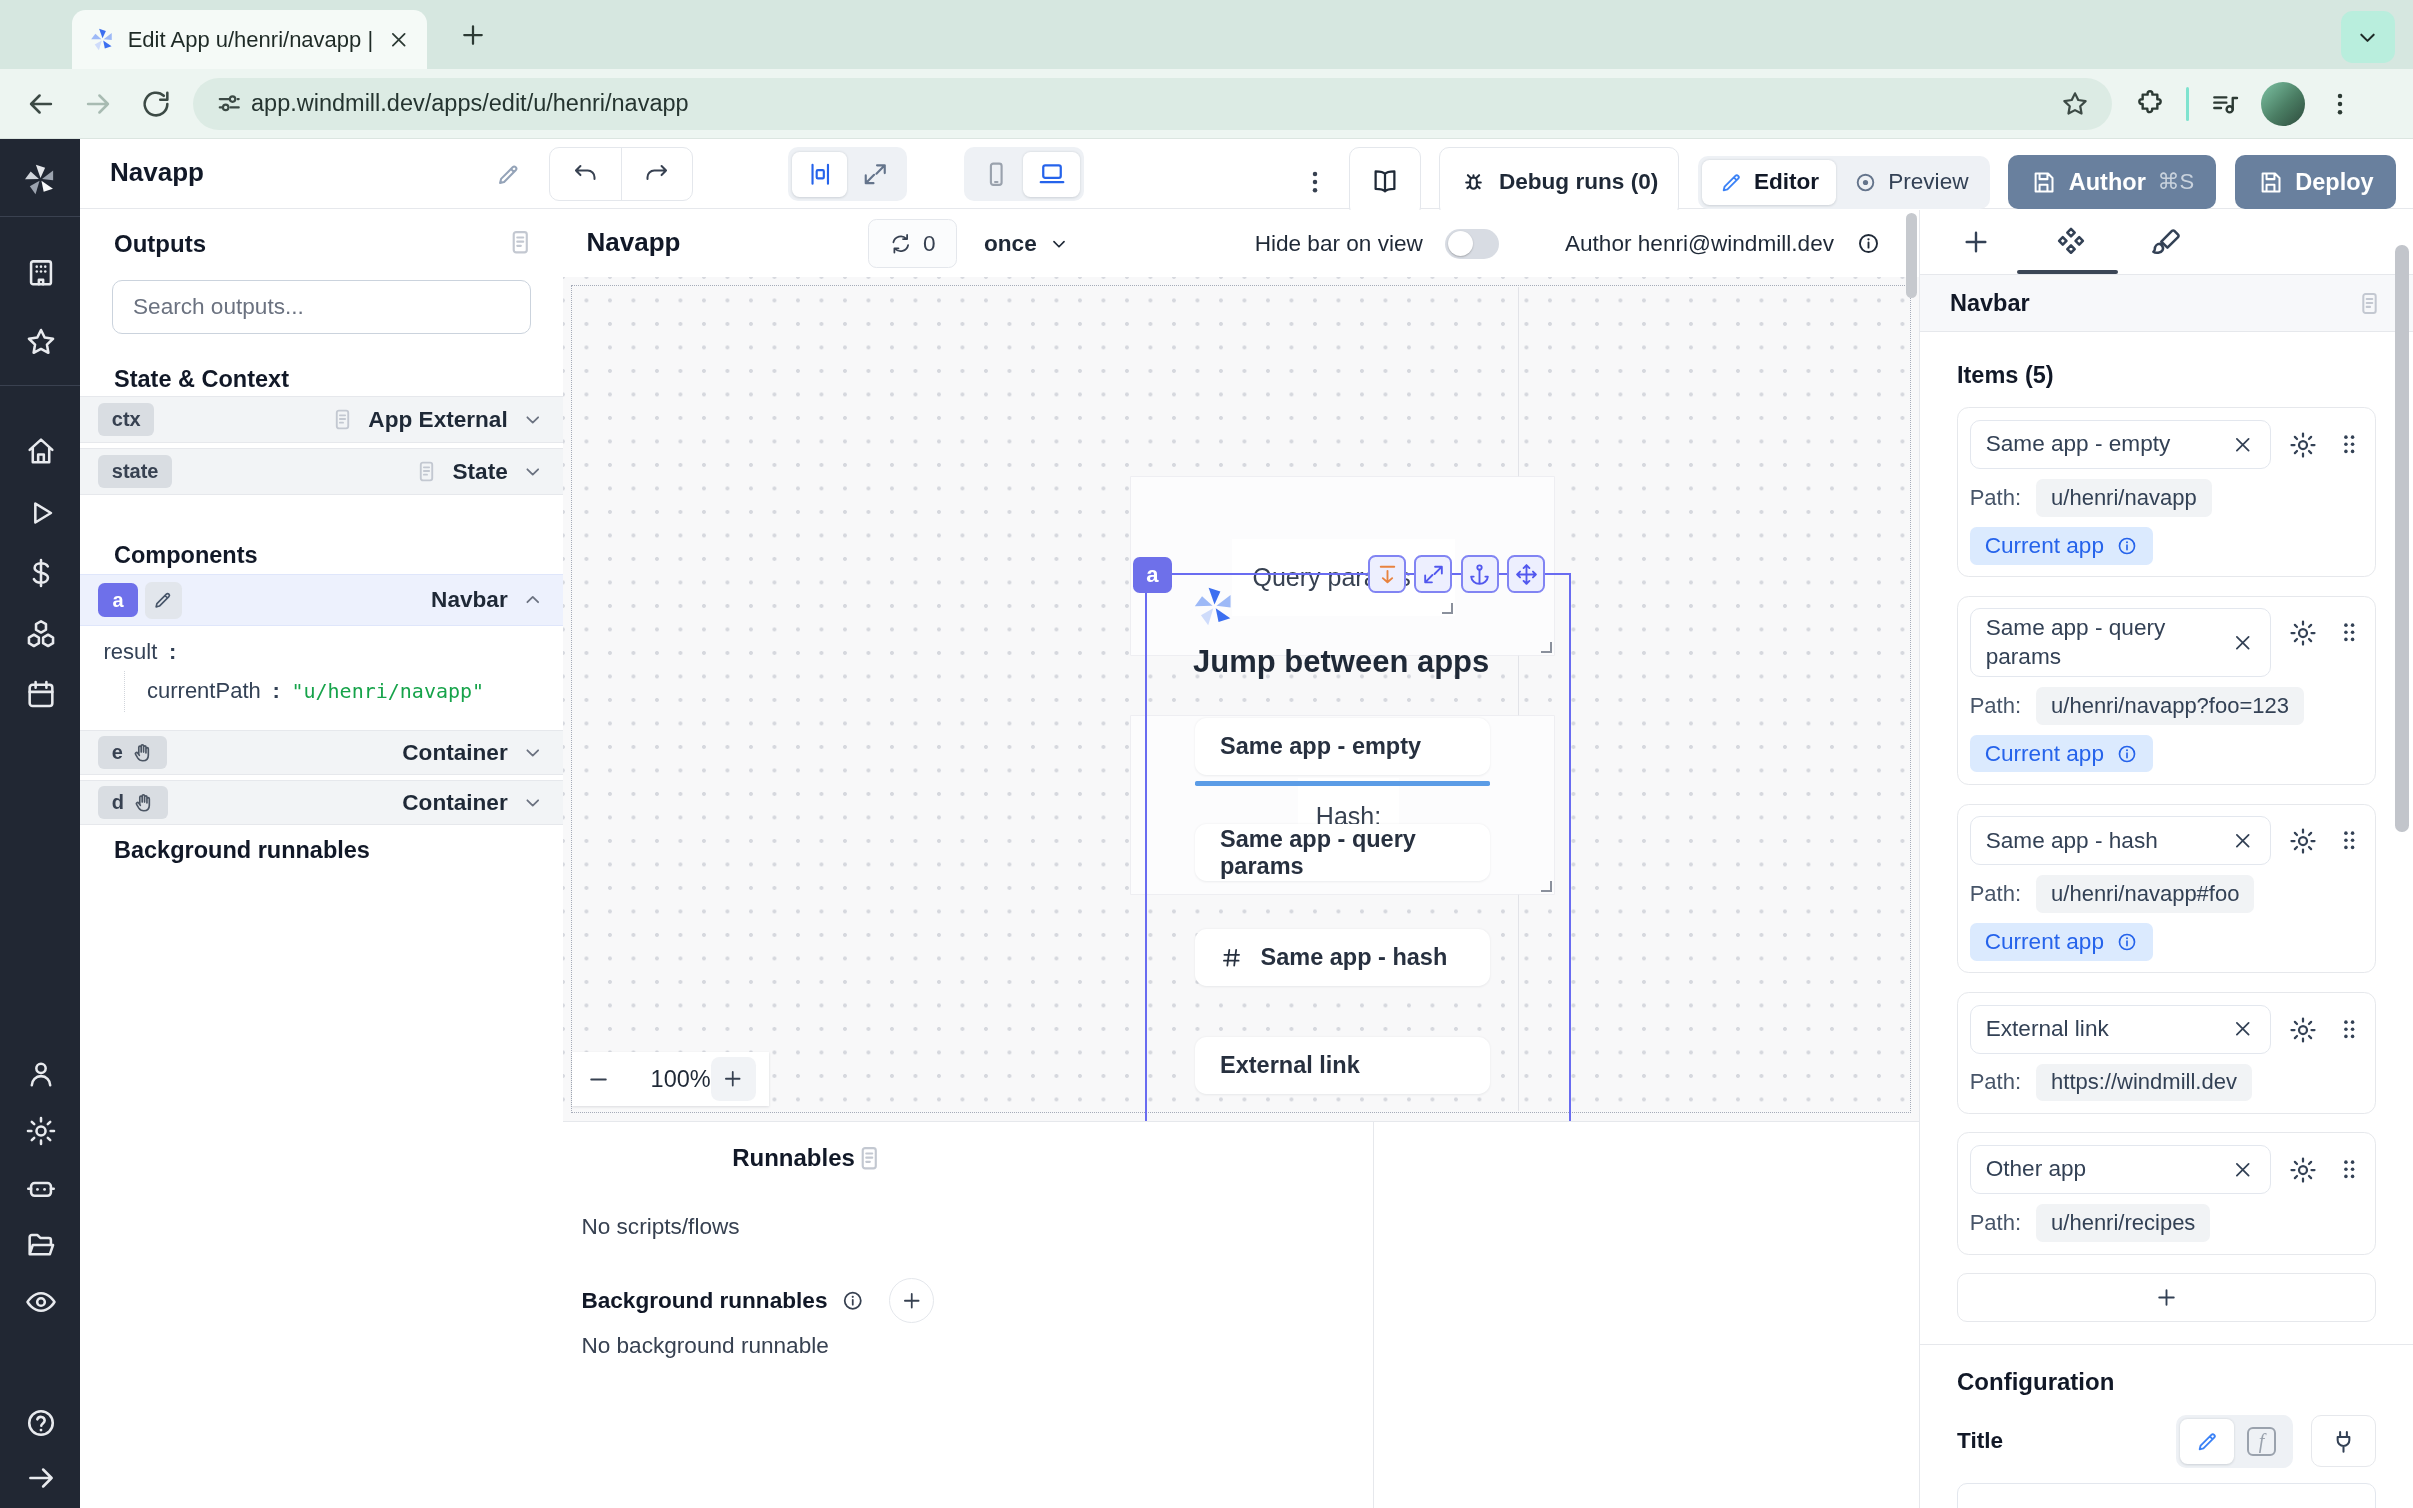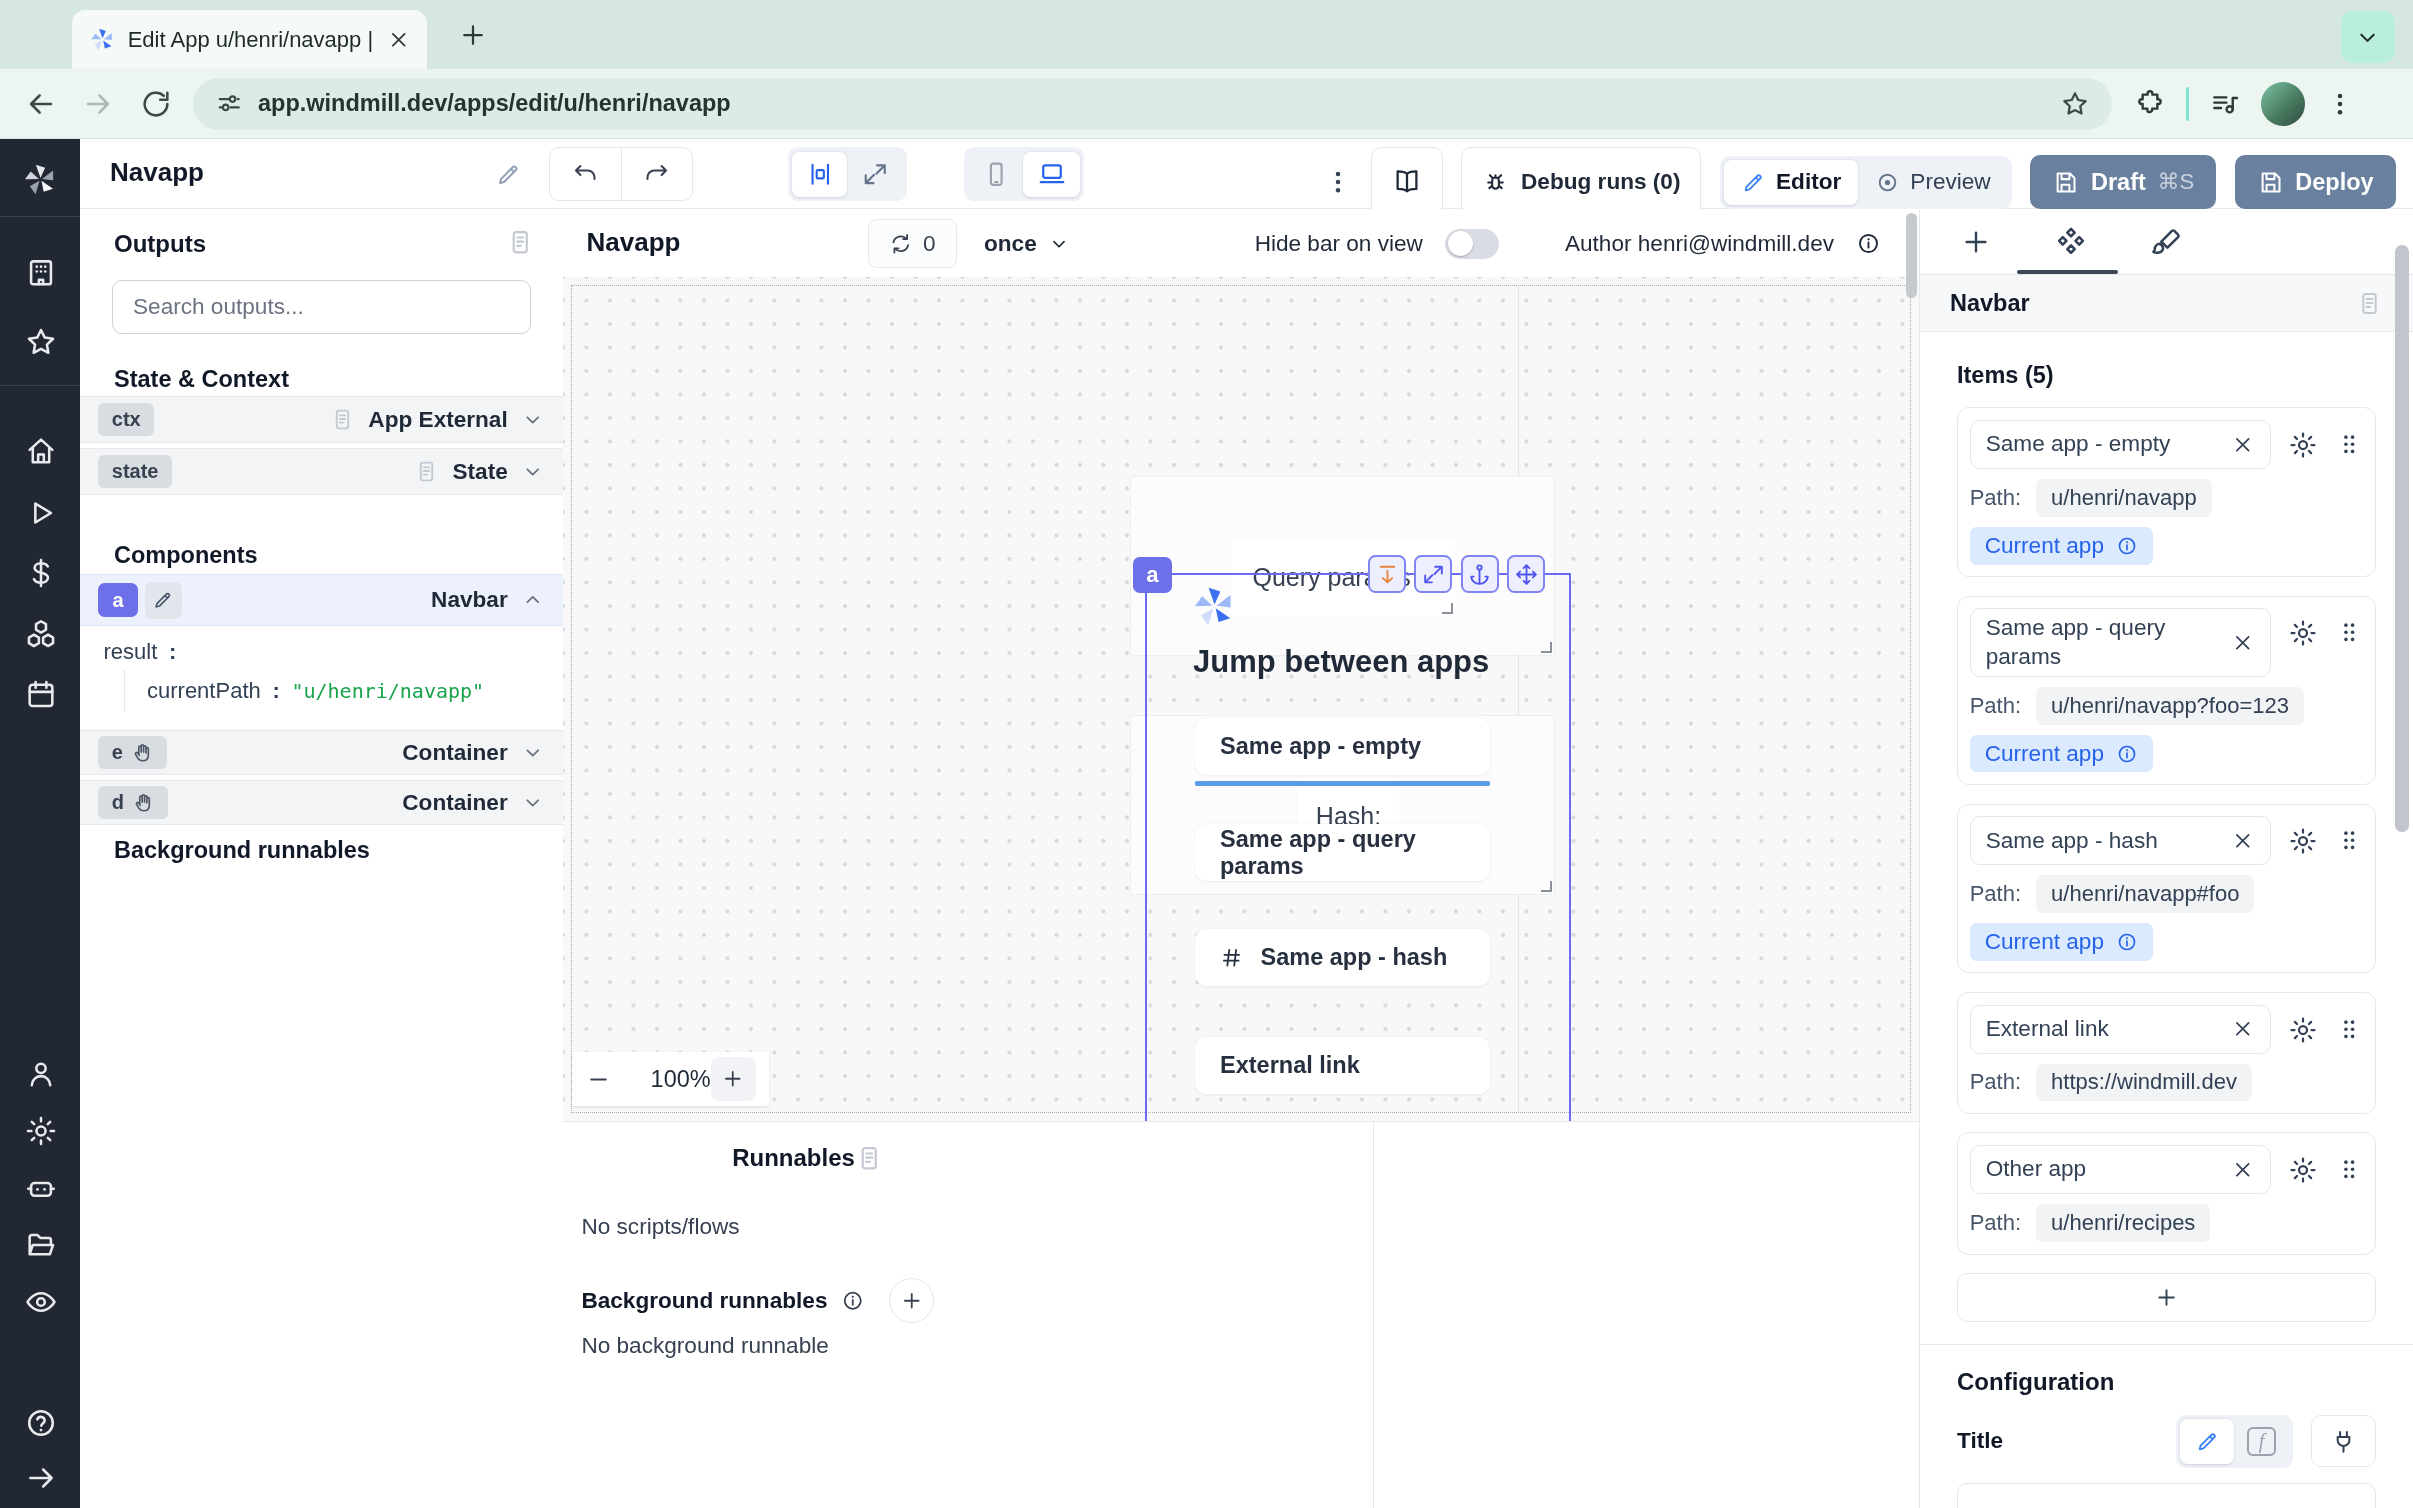--- a/index.html
+++ b/index.html
@@ -10,21 +10,21 @@
 
   
   #tabbar { position:absolute; left:0; top:0; width:2413px; height:69px; background:#d6e7e0; }
   .tab { position:absolute; left:72px; top:10px; width:355px; height:59px; background:#f5faf7; border-radius:13.4px 13.4px 0 0; display:flex; align-items:center; padding:0 17px; }
   .tab-title { flex:1; margin:0 11.7px; font-size:22px; color:#1e2a26; white-space:nowrap; overflow:hidden; }
   .newtab { position:absolute; left:458px; top:20px; width:30px; height:30px; color:#2c3a34; }
   .winchev { position:absolute; right:18.4px; top:11px; width:54px; height:52px; border-radius:11.7px; background:#b9eedd; display:flex; align-items:center; justify-content:center; color:#1e2a26; }
   #chrometb { position:absolute; left:0; top:69px; width:2413px; height:70px; background:#edf5f1; border-bottom:0.8px solid #dbe5e0; display:flex; align-items:center; }
   .nav-ic { width:34px; height:34px; color:#3c4a45; margin-left:23.5px; }
   .urlpill { margin-left:20px; width:1919px; height:52px; background:#dcebe4; border-radius:27px; display:flex; align-items:center; padding:0 22px; }
-  .url-text { margin-left:15px; font-size:23.5px; color:#253430; flex:1; white-space:nowrap; overflow:hidden;font-weight:bold; }
+  .url-text { margin-left:8px; font-size:23.5px; color:#253430; flex:1; white-space:nowrap; overflow:hidden; }
   .teal-div { width:3.4px; height:34px; background:#7fe3cf; border-radius:1.7px; margin:0 20px; }
   .avatar { width:44px; height:44px; border-radius:50%; background:linear-gradient(135deg,#7ec4a5 0%,#4a7d63 55%,#2d4a3c 100%); margin:0 20px; }
 
   
   #rail { position:absolute; left:0; top:139px; width:80px; height:1369px; background:#212733; }
   #rail .ric { position:absolute; left:23.5px; width:34px; height:34px; color:#e8eaee; }
   .rail-div { position:absolute; left:0; width:80px; height:0.8px; background:#3a4150; }
 
   
   #topbar { position:absolute; left:80px; top:139px; width:2334px; height:70px; background:#fff; border-bottom:0.8px solid #e6e8ec; }
@@ -411,21 +411,21 @@
           </span>
         <span style="font-size:22.6px;color:#334155">Preview</span>
       </span>
     </div>
     <span class="btn-slate">
       <span class="ic" style="width:27px;height:27px">
           <svg viewBox="0 0 24 24" fill="none" stroke="currentColor" stroke-width="1.8" stroke-linecap="round" stroke-linejoin="round">
             <path d="M5 4h11l4 4v12H5zM8.5 4v5h7V4M8.5 20v-6h7v6"></path>
           </svg>
         </span>
-      <span>Draft</span>
+      <span>Author</span>
       <span style="font-weight:400;color:#c9d2dd;font-size:22px">⌘S</span>
     </span>
     <span class="btn-slate">
       <span class="ic" style="width:27px;height:27px">
           <svg viewBox="0 0 24 24" fill="none" stroke="currentColor" stroke-width="1.8" stroke-linecap="round" stroke-linejoin="round">
             <path d="M5 4h11l4 4v12H5zM8.5 4v5h7V4M8.5 20v-6h7v6"></path>
           </svg>
         </span>
       <span>Deploy</span>
     </span>

